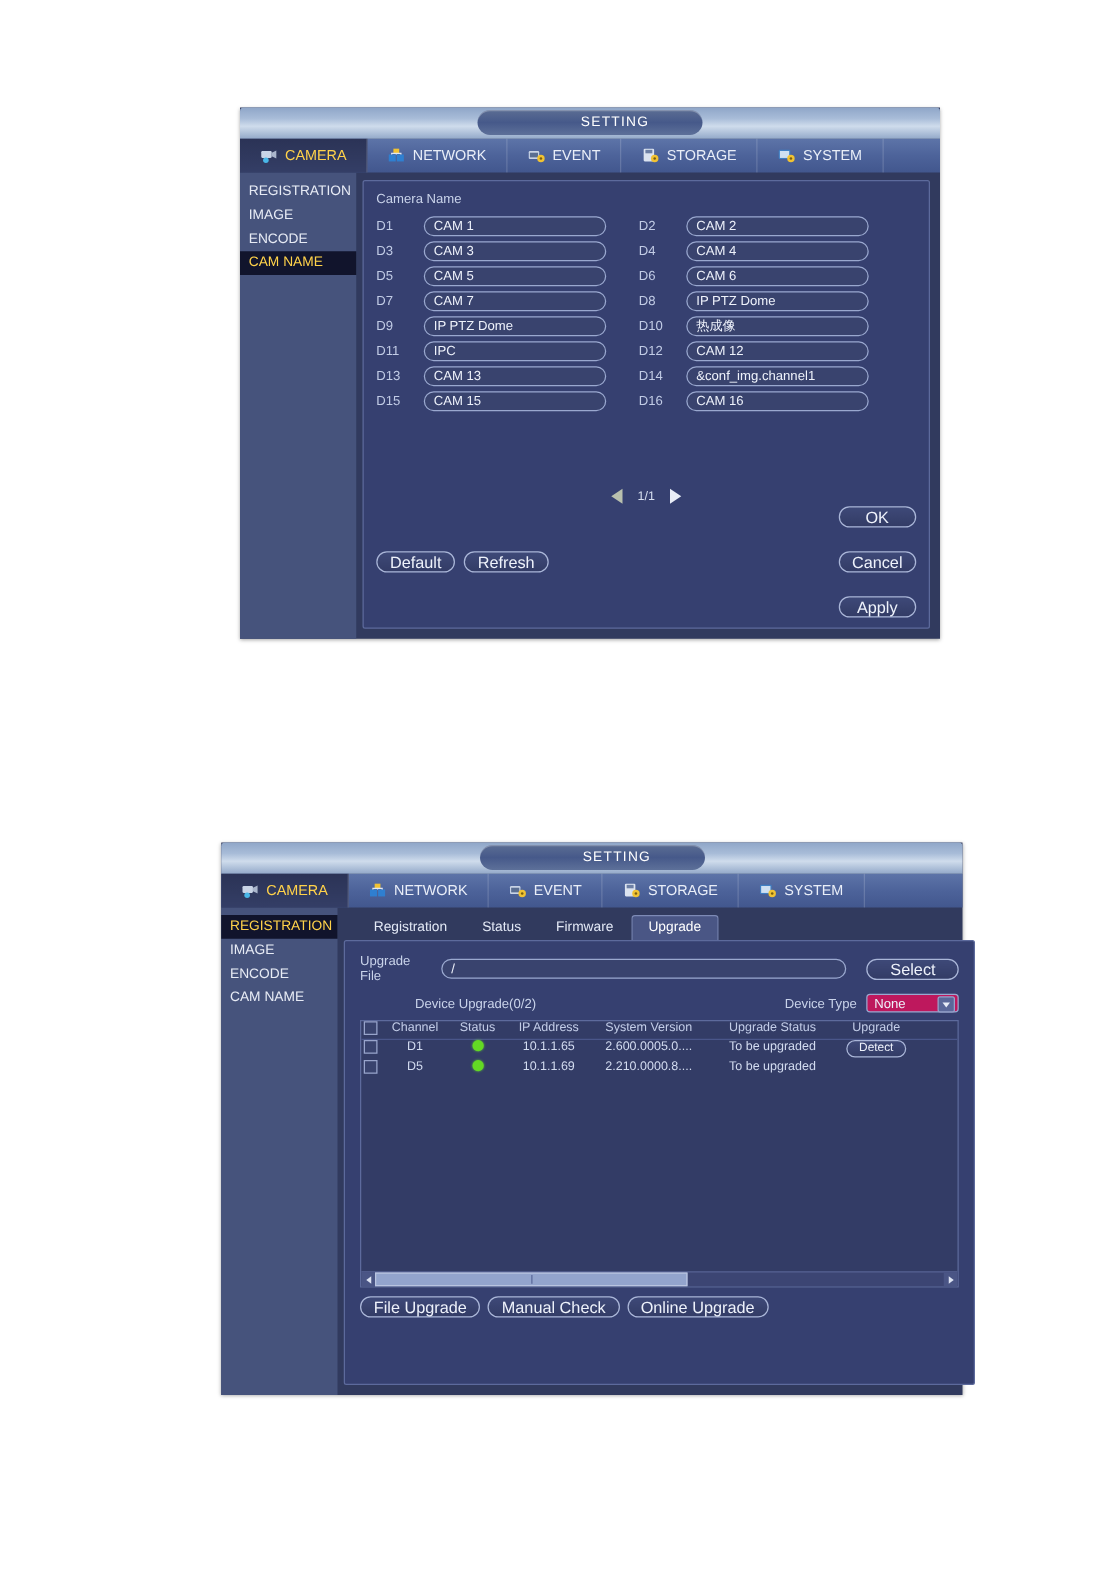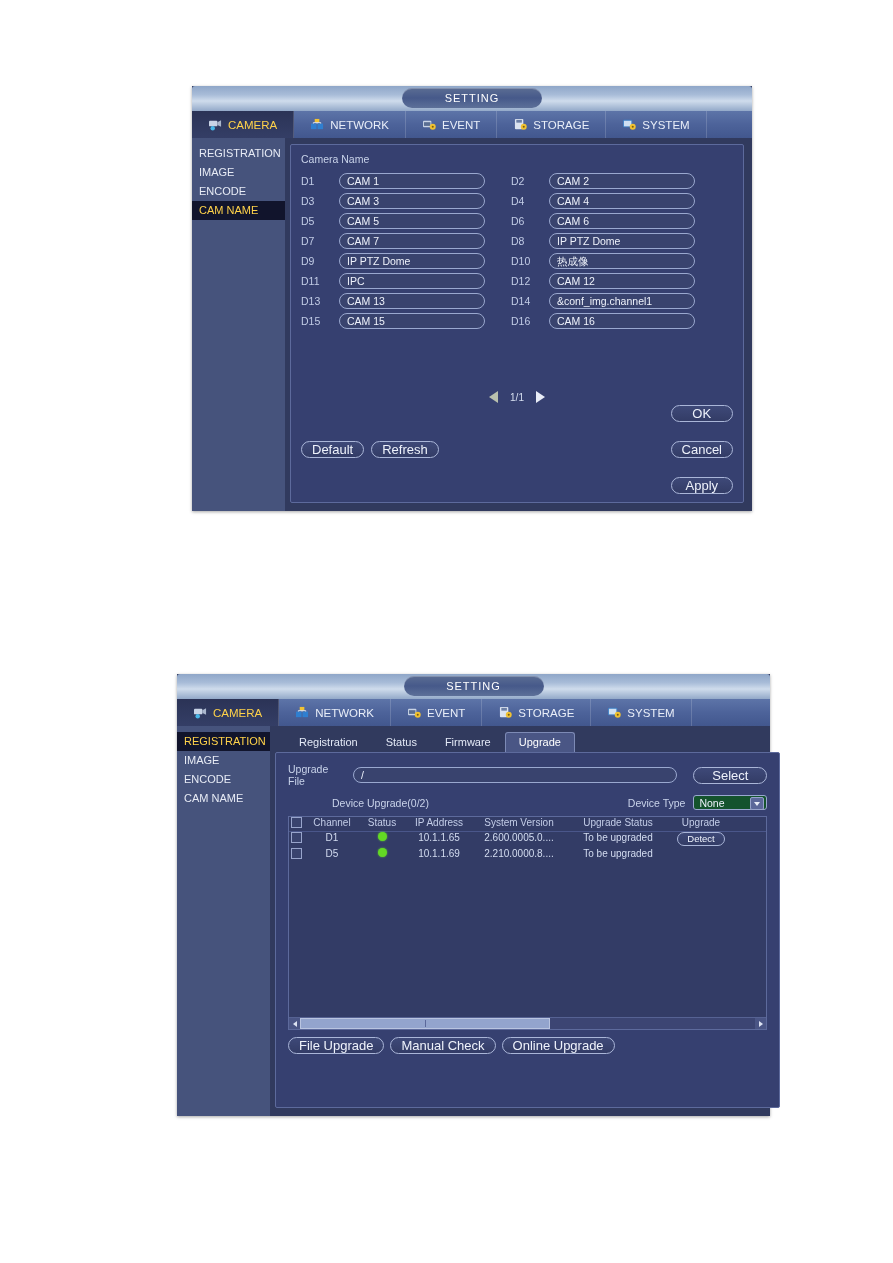--- a/index.html
+++ b/index.html
@@ -20,20 +20,21 @@
     height:25px;position:relative;
     background:linear-gradient(to bottom,#8fa6c8 0%,#a8bcd8 35%,#cfdcec 60%,#93a9c9 100%);
     border-top-left-radius:3px;border-top-right-radius:3px;
   }
   .title-pill{
     position:absolute;left:50%;transform:translateX(-50%);top:2px;
     width:140px;height:20px;border-radius:10px;
     background:linear-gradient(to bottom,#5b6d93 0%,#46598a 50%,#5d7099 100%);
     color:#ffffff;font-size:11px;letter-spacing:1px;text-align:center;line-height:20px;
     box-shadow:inset 0 1px 0 rgba(255,255,255,.25);
+    padding-left:40px;
   }
   .tabbar{
     height:27px;display:flex;align-items:stretch;
     background:linear-gradient(to bottom,#5d74a8 0%,#4d639a 50%,#42578e 100%);
   }
   .tab{
     display:flex;align-items:center;gap:5px;padding:0 16px;
     color:#e9eef8;font-size:11.5px;position:relative;
     border-right:1px solid rgba(255,255,255,.16);
   }
@@ -90,21 +91,21 @@
   #dlg2 .content{padding:6px 8px 8px 5px;}
   .subtabs{display:flex;align-items:flex-end;height:20px;padding-left:10px;}
   .stab{
     padding:0 13px;height:19px;line-height:19px;color:#e3e9f6;font-size:11px;
     border:1px solid transparent;border-bottom:none;border-radius:3px 3px 0 0;
   }
   .stab.active{background:#4a5685;border-color:#7d8ab5;color:#ffffff;}
   #dlg2 .panel{height:calc(100% - 20px);padding:10px 12px;box-sizing:border-box;}
   .fld-row{display:flex;align-items:center;gap:8px;}
   .sel{
-    border:1px solid #9aa8cf;border-radius:3px;background:#14532d;color:#eef2fb;
+    border:1px solid #9aa8cf;border-radius:3px;background:#be185d;color:#eef2fb;
     font-size:10.5px;height:15px;line-height:15px;padding:0 16px 0 5px;position:relative;
     display:inline-block;min-width:74px;box-sizing:border-box;
   }
   .sel .caret{position:absolute;right:2px;top:1px;width:12px;height:11px;border-radius:2px;
     background:#5b689a;border:1px solid #97a3cb;}
   .sel .caret:after{content:"";position:absolute;left:3px;top:4px;width:0;height:0;
     border-left:3px solid transparent;border-right:3px solid transparent;border-top:4px solid #e8ecf7;}
   .tbl{margin-top:6px;border:1px solid #5d6a9c;background:#333c66;height:212px;position:relative;}
   .thead,.trow{display:flex;height:14px;font-size:10px;color:#d3dcf0;}
   .thead{color:#c3cde8;border-bottom:1px solid #4a568a;}

